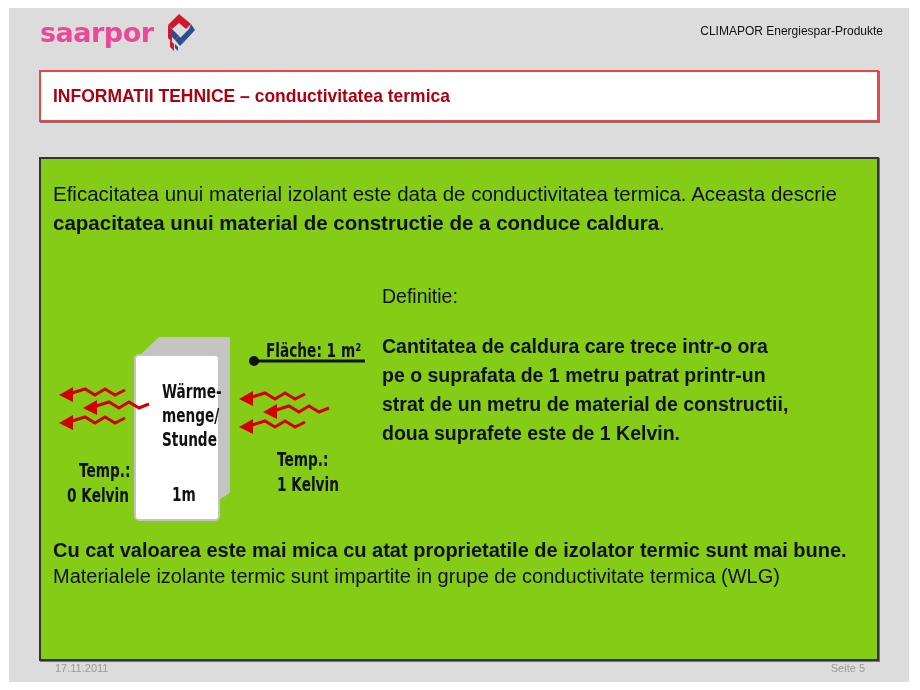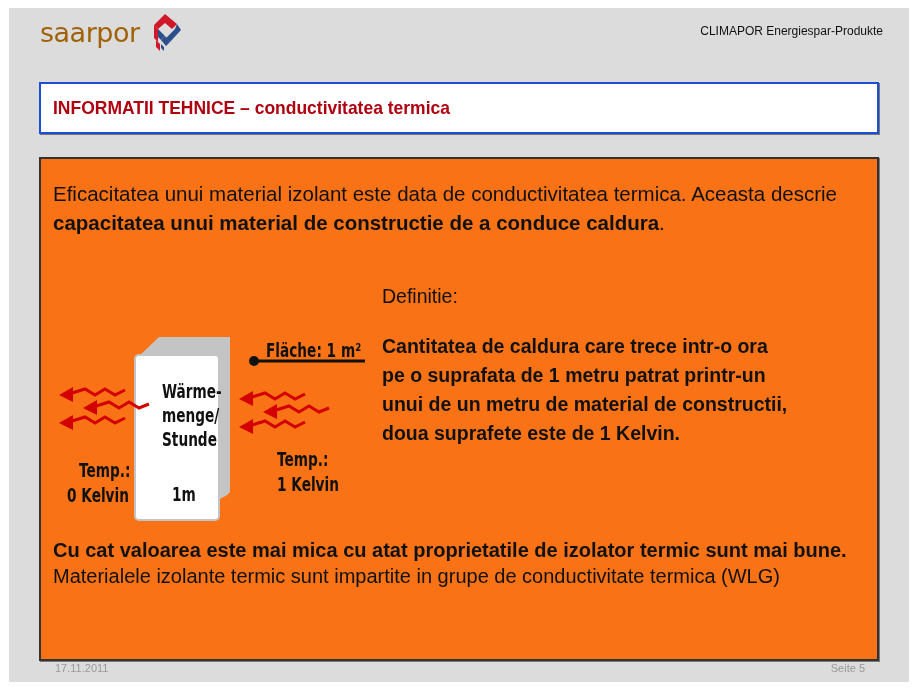--- a/index.html
+++ b/index.html
@@ -1,24 +1,24 @@
 <!DOCTYPE html>
 <html><head>
 <meta charset="utf-8">
 <style>
   html, body { margin:0; padding:0; background:#ffffff; }
   body { width:920px; height:690px; position:relative; overflow:hidden; font-family:"Liberation Sans", sans-serif; }
   .slide { position:absolute; left:9px; top:8px; width:900px; height:674px; background:#dcdcdc; }
   .logo { position:absolute; left:40px; top:14px; height:36px; display:flex; align-items:center; }
-  .logo-text { font-family:"DejaVu Sans", sans-serif; font-weight:normal; font-size:27px; color:#a16207; letter-spacing:-0.5px; }
+  .logo-text { font-family:"DejaVu Sans", sans-serif; font-weight:bold; font-size:27px; color:#ec4899; letter-spacing:-0.5px; }
   .logo-mark { margin-left:8px; width:34px; height:40px; }
   .header-right { position:absolute; right:37px; top:24px; font-size:12px; color:#111; }
-  .title-box { position:absolute; left:39px; top:82px; width:836px; height:48px; background:#fff; border:2px solid #1d4ed8; box-shadow:1px 1px 0 #777; }
+  .title-box { position:absolute; left:39px; top:70px; width:836px; height:48px; background:#fff; border:2px solid #ef4444; box-shadow:1px 1px 0 #777; }
   .title-text { position:absolute; left:12px; top:13px; font-size:19px; font-weight:bold; color:#b00010; font-family:"Liberation Sans Narrow","Liberation Sans", sans-serif; transform:scaleX(0.92); transform-origin:left; white-space:nowrap; }
-  .main-box { position:absolute; left:39px; top:157px; width:836px; height:500px; background:#f97316; border:2px solid #333; box-shadow:1px 1px 0 #777; }
+  .main-box { position:absolute; left:39px; top:157px; width:836px; height:500px; background:#84cc16; border:2px solid #333; box-shadow:1px 1px 0 #777; }
   .intro { position:absolute; left:12px; top:20px; width:820px; font-size:20.5px; line-height:29px; color:#111; }
   .intro b { font-weight:bold; }
   .def-title { position:absolute; left:341px; top:126px; font-size:19.5px; color:#111; }
   .def-body { position:absolute; left:341px; top:173px; width:500px; font-size:19.5px; line-height:29px; color:#111; }
   .def-body .bold { font-weight:bold; display:block; }
   .diagram { position:absolute; left:14px; top:173px; width:330px; height:190px; }
   .dlabel { position:absolute; font-family:"DejaVu Sans", sans-serif; font-weight:bold; color:#111; transform:scaleX(0.72); transform-origin:left; white-space:nowrap; }
   .conclusion { position:absolute; left:12px; top:378px; width:820px; font-size:20px; line-height:26px; color:#111; }
   .conclusion b { display:block; font-weight:bold; }
   .footer-left { position:absolute; left:55px; top:662px; font-size:11px; color:#999;text-align:right; }
@@ -85,21 +85,21 @@
     <div class="dlabel" style="left:24px;top:127px;font-size:19px;">Temp.:</div>
     <div class="dlabel" style="left:12px;top:152px;font-size:19px;">0 Kelvin</div>
     <div class="dlabel" style="left:222px;top:116px;font-size:19px;">Temp.:</div>
     <div class="dlabel" style="left:222px;top:141px;font-size:19px;">1 Kelvin</div>
   </div>
 
   <div class="def-title">Definitie:</div>
   <div class="def-body">
     <span class="bold">Cantitatea de caldura care trece intr-o ora</span>
     <span class="bold">pe o suprafata de 1 metru patrat printr-un</span>
-    <span class="bold">unui de un metru de material de constructii,</span>
+    <span class="bold">strat de un metru de material de constructii,</span>
     <span class="bold">doua suprafete este de 1 Kelvin.</span>
   </div>
 
   <div class="conclusion">
     <b>Cu cat valoarea este mai mica cu atat proprietatile de izolator termic sunt mai bune.</b>
     <span>Materialele izolante termic sunt impartite in grupe de conductivitate termica (WLG)</span>
   </div>
 </div>
 
 <div class="footer-left">17.11.2011</div>

